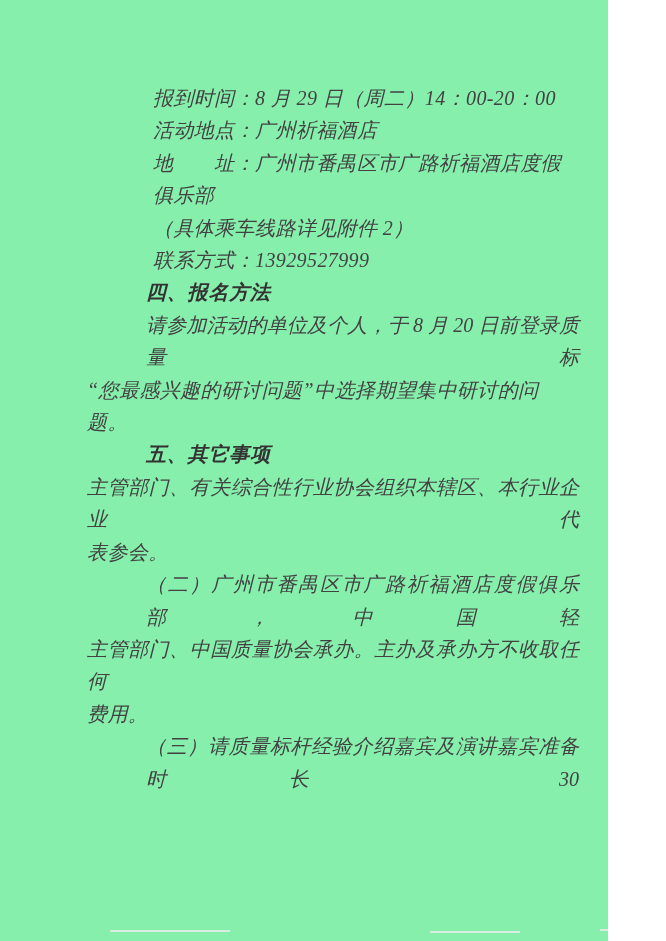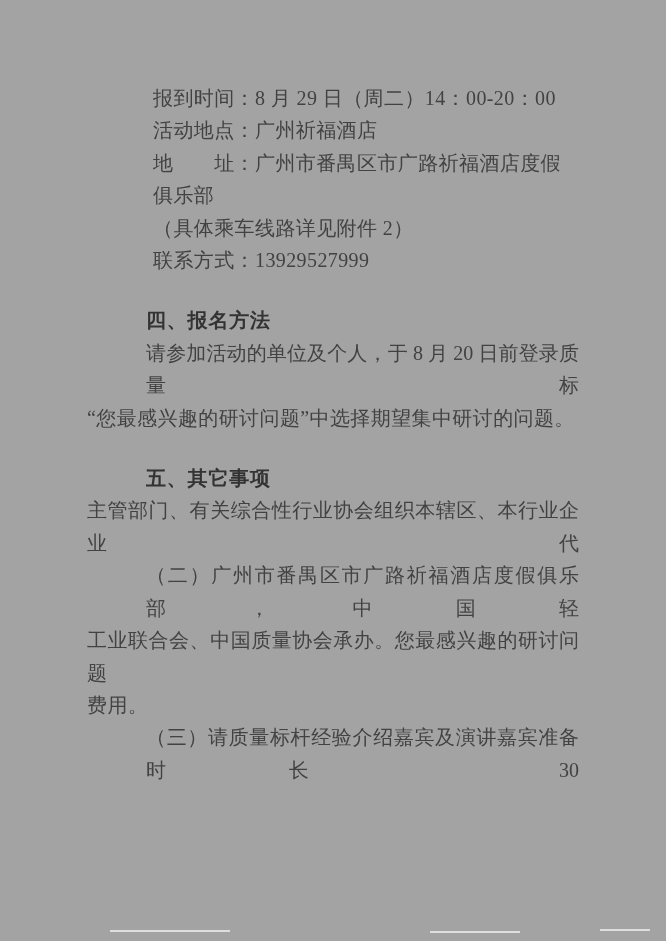--- a/index.html
+++ b/index.html
@@ -2,25 +2,26 @@
 <html lang="zh"><head>
 <meta charset="utf-8">
 <style>
   html, body {
     margin: 0;
     padding: 0;
     background: #ffffff;
   }
   .page {
     position: relative;
-    width: 666px;
+    width: 608px;
     height: 941px;
-    background: #a3a3a3;
+    background: #86efac;
     overflow: hidden;
     font-family: "Liberation Serif", "DejaVu Serif", serif;
+    font-style: italic;
   }
   .doc-body {
     position: absolute;
     top: 82px;
     left: 87px;
     width: 492px;
     color: #424242;
     font-size: 20px;
   }
   .line {
@@ -35,21 +36,20 @@
     text-align-last: justify;
     letter-spacing: 0;
   }
   .detail     { padding-left: 66px; }
   .heading    {
     padding-left: 59px;
     font-weight: 700;
     color: #333333;
     font-family: "Liberation Sans", "DejaVu Sans", sans-serif;
     letter-spacing: 0.8px;
-    margin-top: 28px;
   }
   .para-first { padding-left: 59px; }
   .cont       { padding-left: 0; }
   
   .artifact {
     position: absolute;
     background: #ececec;
     opacity: 0.8;
   }
   .artifact.a1 { left: 110px; top: 930px; width: 120px; height: 2px; }
@@ -64,21 +64,22 @@
       <div class="line detail">报到时间：8 月 29 日（周二）14：00-20：00</div>
       <div class="line detail">活动地点：广州祈福酒店</div>
       <div class="line detail">地　　址：广州市番禺区市广路祈福酒店度假俱乐部</div>
       <div class="line detail">（具体乘车线路详见附件 2）</div>
       <div class="line detail">联系方式：13929527999</div>
       <div class="line heading">四、报名方法</div>
       <div class="line para-first justify">请参加活动的单位及个人，于 8 月 20 日前登录质量标</div>
       <div class="line cont">“您最感兴趣的研讨问题”中选择期望集中研讨的问题。</div>
       <div class="line heading">五、其它事项</div>
       <div class="line cont justify">主管部门、有关综合性行业协会组织本辖区、本行业企业代</div>
+      <div class="line cont">表参会。</div>
       <div class="line para-first justify">（二）广州市番禺区市广路祈福酒店度假俱乐部，中国轻</div>
-      <div class="line cont justify">工业联合会、中国质量协会承办。您最感兴趣的研讨问题</div>
+      <div class="line cont justify">主管部门、中国质量协会承办。主办及承办方不收取任何</div>
       <div class="line cont">费用。</div>
       <div class="line para-first justify">（三）请质量标杆经验介绍嘉宾及演讲嘉宾准备时长 30</div>
     </div>
   <div class="artifact a1"></div>
   <div class="artifact a2"></div>
   <div class="artifact a3"></div>
 </div>
 
 </body></html>

